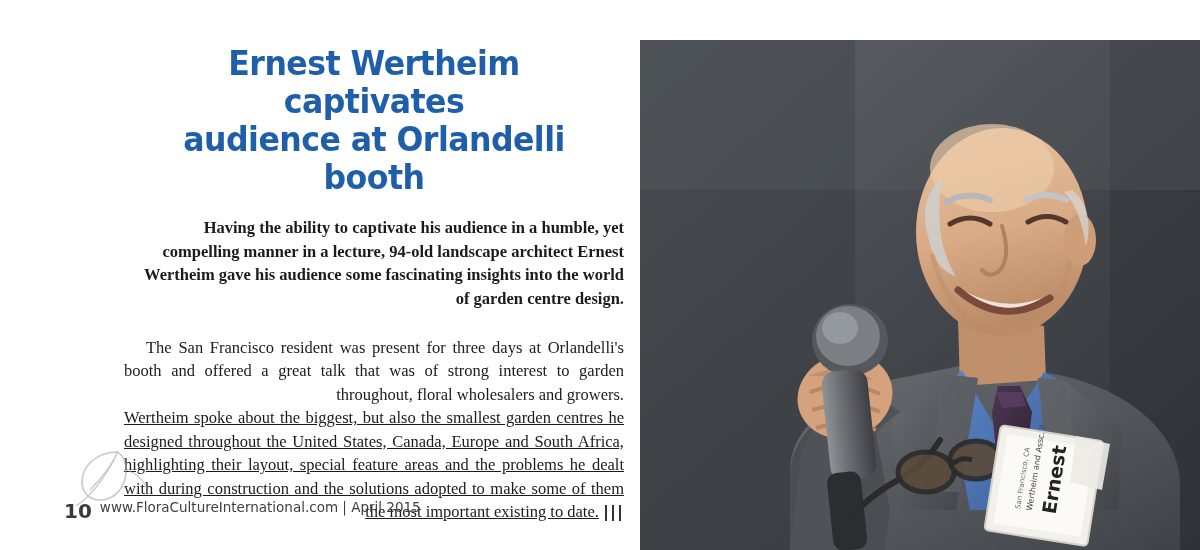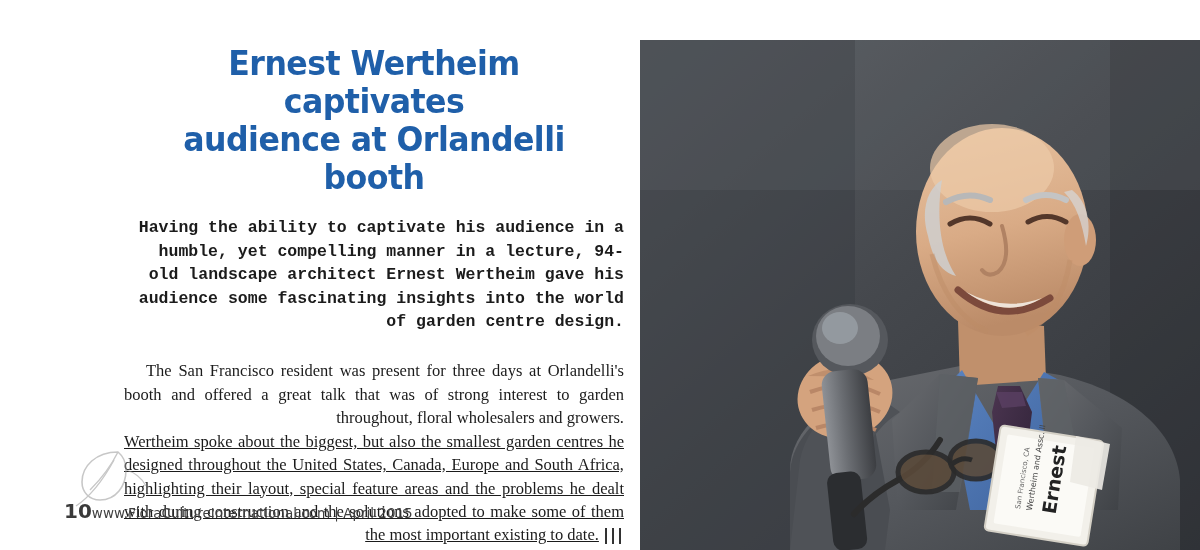--- a/index.html
+++ b/index.html
@@ -35,21 +35,21 @@
     font-size: 34px;
     line-height: 1.12;
     letter-spacing: -0.6px;
     color: #1f5fa9;
     text-align: center;
     margin: 0 0 20px 0;
     transform: scaleX(0.93);
     transform-origin: center top;
   }
   .standfirst {
-    font-family: Liberation Mono, monospace;
+    font-family: Liberation Serif, serif;
     font-weight: bold;
     font-size: 16.5px;
     line-height: 1.42;
     color: #1b1b1b;
     text-align: right;
     margin: 0 0 26px 0;
     padding-left: 12px;
   }
   .body-p {
     font-family: "Liberation Serif", serif;
@@ -75,21 +75,22 @@
     letter-spacing: 1px;
     color: #1b1b1b;
   }
 
   
   .footer {
     position: absolute;
     left: 36px;
     bottom: 28px;
     display: flex;
-    align-items: flex-end;
+    align-items: flex-start;
+    gap: 8px;
   }
   .page-number {
     font-family: "DejaVu Sans", sans-serif;
     font-weight: bold;
     font-size: 20px;
     color: #3a3a3a;
     line-height: 1;
     padding-bottom: 1px;
   }
   .footer-text {

